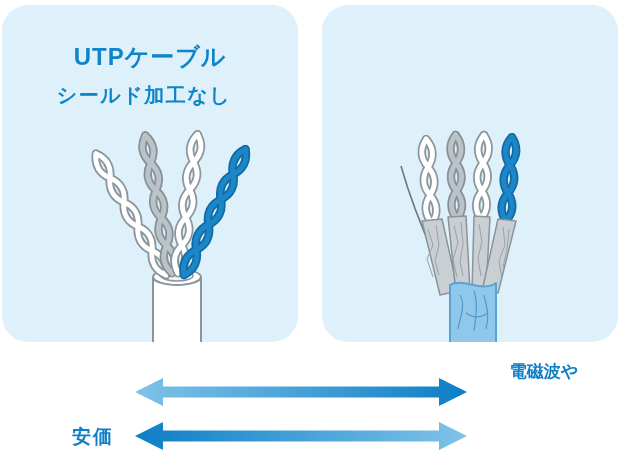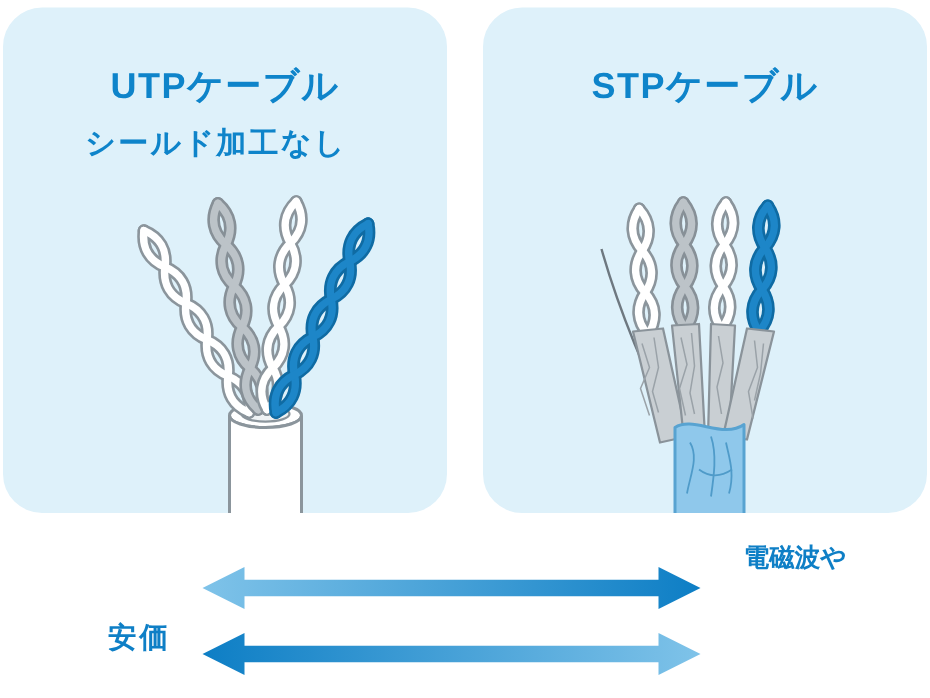--- a/index.html
+++ b/index.html
@@ -23,23 +23,23 @@
   }
   .cable-svg{position:absolute;}
   .utp-svg{left:60px;top:120px;}
   .stp-svg{left:48px;top:122px;}
   .arrow-svg{position:absolute;left:133px;width:336px;height:32px;}
   .arrow-1{top:376px;}
   .arrow-2{top:420px;}
   .axis-label{
     position:absolute;font-weight:bold;color:var(--label-blue,#0e7fc6);
   }
-  .noise-label{left:454px;top:361px;width:152px;text-align:center;
+  .noise-label{left:468px;top:361px;width:152px;text-align:center;
     font-size:17px;line-height:1.35;}
-  .cheap-label{left:72px;top:412px;font-size:19px;letter-spacing:2px;}
+  .cheap-label{left:72px;top:424px;font-size:19px;letter-spacing:2px;}
   
   .pair{fill:none;stroke-linecap:round;}
   .po{stroke-width:8.5;}
   .pf{stroke-width:5;}
   .pw-o{stroke:var(--outline-gray,#8b959c);}
   .pw-f{stroke:var(--strand-white,#ffffff);}
   .pg-o{stroke:#879097;}
   .pg-f{stroke:var(--pair-gray,#bcc3c8);}
   .pb-o{stroke:#0f6ba3;}
   .pb-f{stroke:var(--pair-blue,#1d86c8);}
@@ -86,21 +86,20 @@
         <use href="#tpL" class="pair po pw-o" transform="translate(116,148) rotate(8)"></use>
         <use href="#tpL" class="pair pf pw-f" transform="translate(116,148) rotate(8)"></use>
         <use href="#tpL" class="pair po pb-o" transform="translate(122,150) rotate(26)"></use>
         <use href="#tpL" class="pair pf pb-f" transform="translate(122,150) rotate(26)"></use>
       </g>
       <path class="jacket-fill" d="M91,152 A24,8 0 0,0 139,152 L139,219 L91,219 Z"></path>
     </svg>
   </section>
 
   <section class="panel right">
-    <h2 class="panel-title">STPケーブル</h2>
     <svg class="cable-svg stp-svg" width="200" height="215" viewBox="0 0 200 215">
       <path class="drain-wire" d="M31,39 C44,85 64,130 83,168"></path>
       <g>
         <use href="#tpS" class="pair po pw-o" transform="translate(62,96) rotate(-4)"></use>
         <use href="#tpS" class="pair pf pw-f" transform="translate(62,96) rotate(-4)"></use>
         <use href="#tpS" class="pair po pg-o" transform="translate(87,92) rotate(-1)"></use>
         <use href="#tpS" class="pair pf pg-f" transform="translate(87,92) rotate(-1)"></use>
         <use href="#tpS" class="pair po pw-o" transform="translate(111,92) rotate(2)"></use>
         <use href="#tpS" class="pair pf pw-f" transform="translate(111,92) rotate(2)"></use>
         <use href="#tpS" class="pair po pb-o" transform="translate(136,94) rotate(4)"></use>

